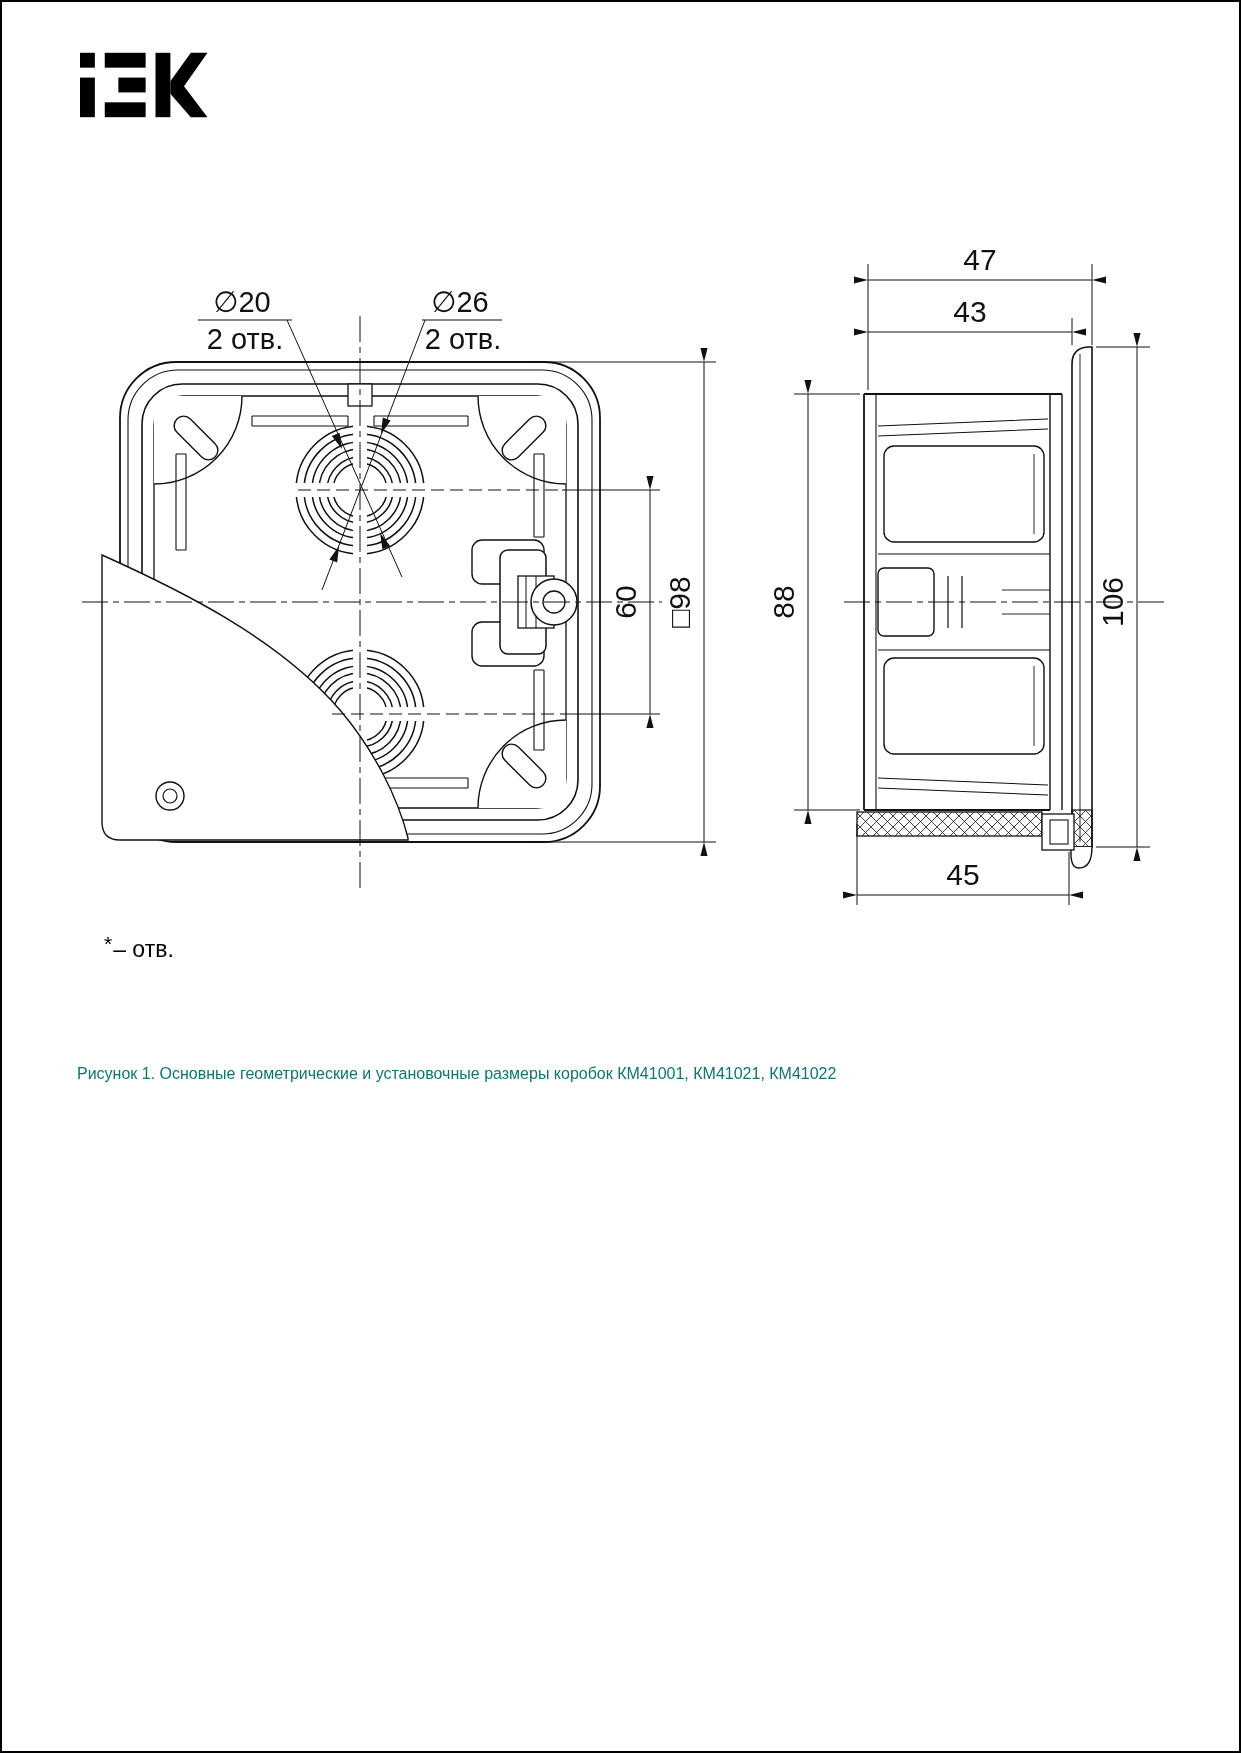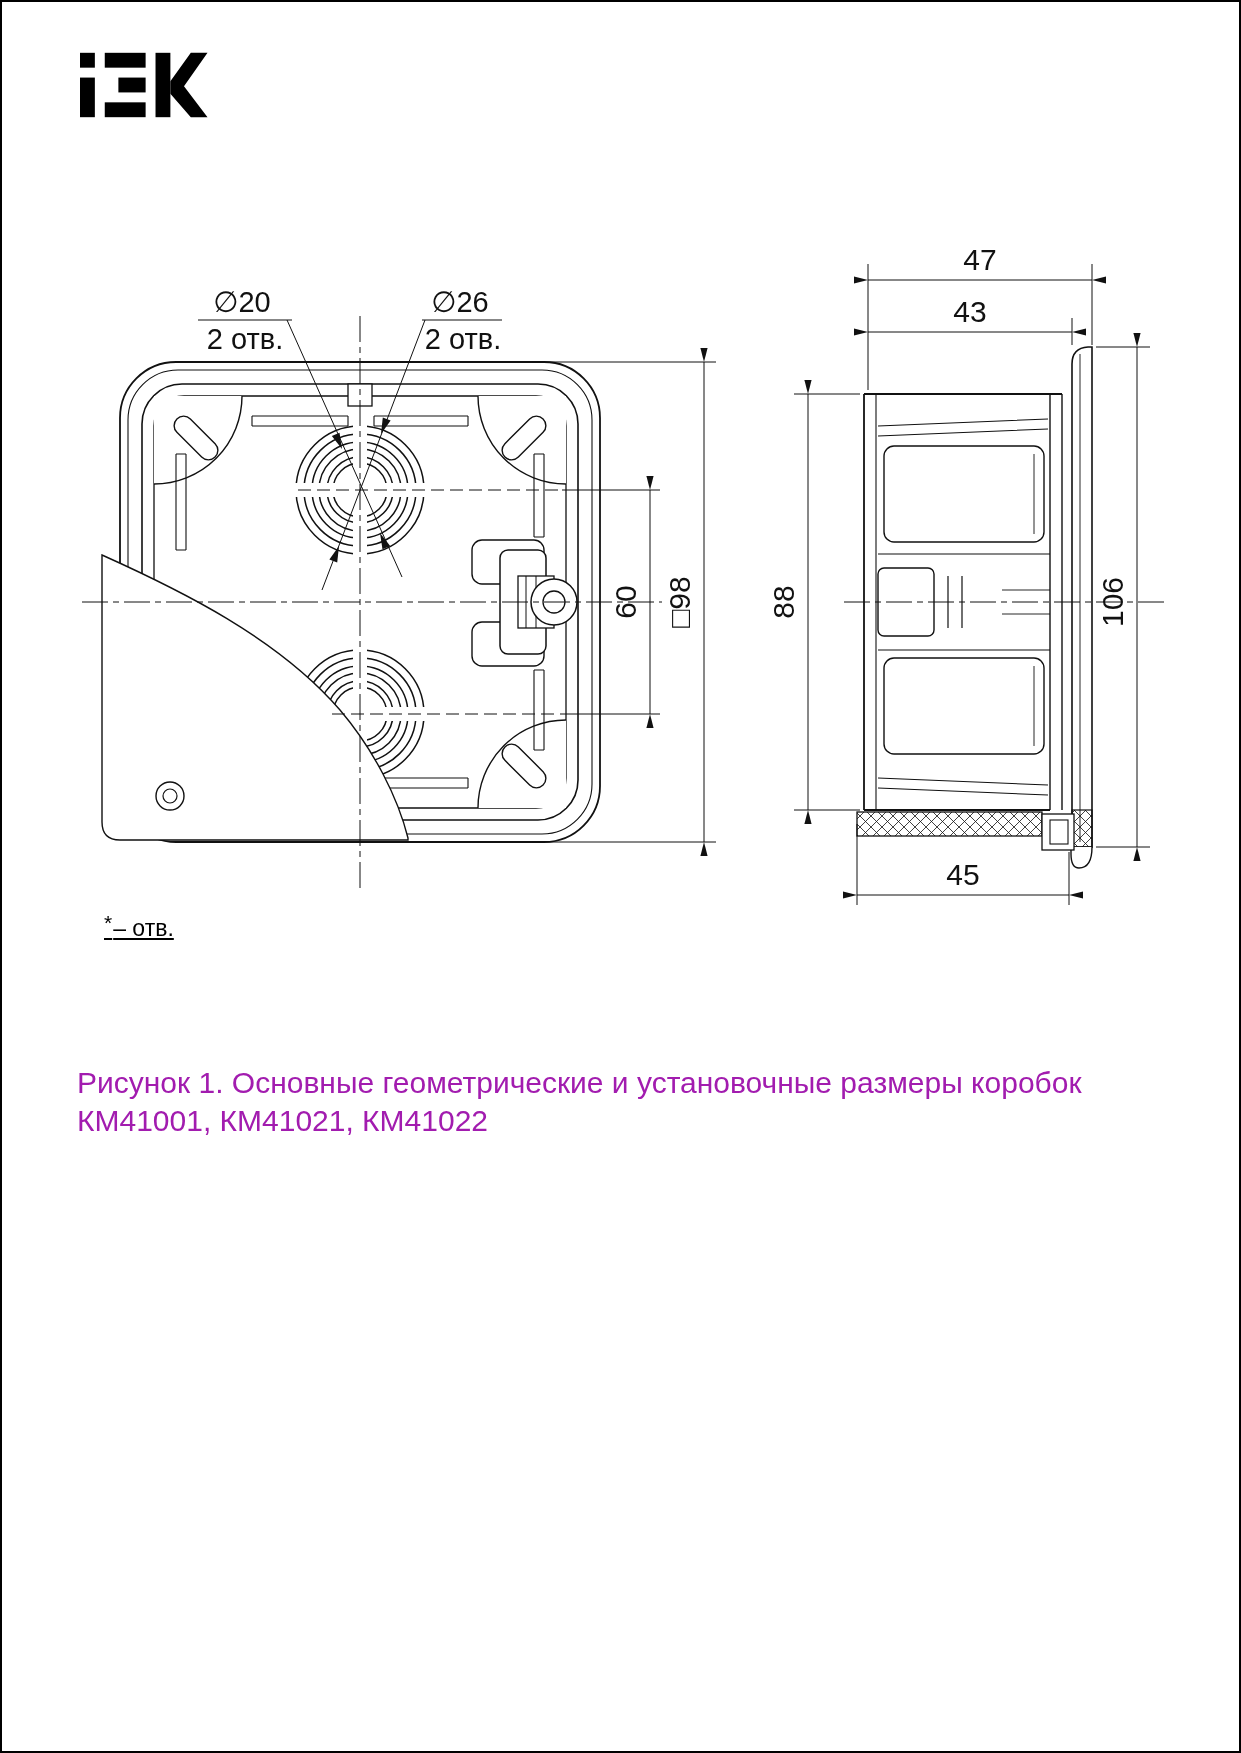--- a/index.html
+++ b/index.html
@@ -1,23 +1,23 @@
 <!DOCTYPE html>
 <html><head>
 <meta charset="utf-8">
 <style>
   html,body{margin:0;padding:0;background:#fff;}
   .page{position:relative;width:1241px;height:1753px;background:#ffffff;
         border:2px solid #000;box-sizing:border-box;overflow:hidden;
         font-family:"Liberation Sans","DejaVu Sans",sans-serif;color:#000;}
   .logo{position:absolute;left:78px;top:50px;width:130px;height:66px;}
   .drawing{position:absolute;left:0;top:0;}
-  .caption{position:absolute;left:75px;top:1062px;width:1120px;font-size:30px;
-           line-height:1.25;color:#a21caf;}
-  .footnote{position:absolute;left:102px;top:913px;font-size:23px;color:#000;text-decoration:underline;}
+  .caption{position:absolute;left:75px;top:1062px;width:1120px;font-size:16px;
+           line-height:1.25;color:#0f766e;}
+  .footnote{position:absolute;left:102px;top:934px;font-size:23px;color:#000;}
   .footnote .star{position:relative;top:-6px;font-size:21px;margin-right:1px;}
   svg text{font-family:"Liberation Sans","DejaVu Sans",sans-serif;fill:#111;}
   .dimtxt{font-size:30px;}
   .lbltxt{font-size:29px;}
 </style>
 </head>
 <body>
 
 <div class="page">
 

